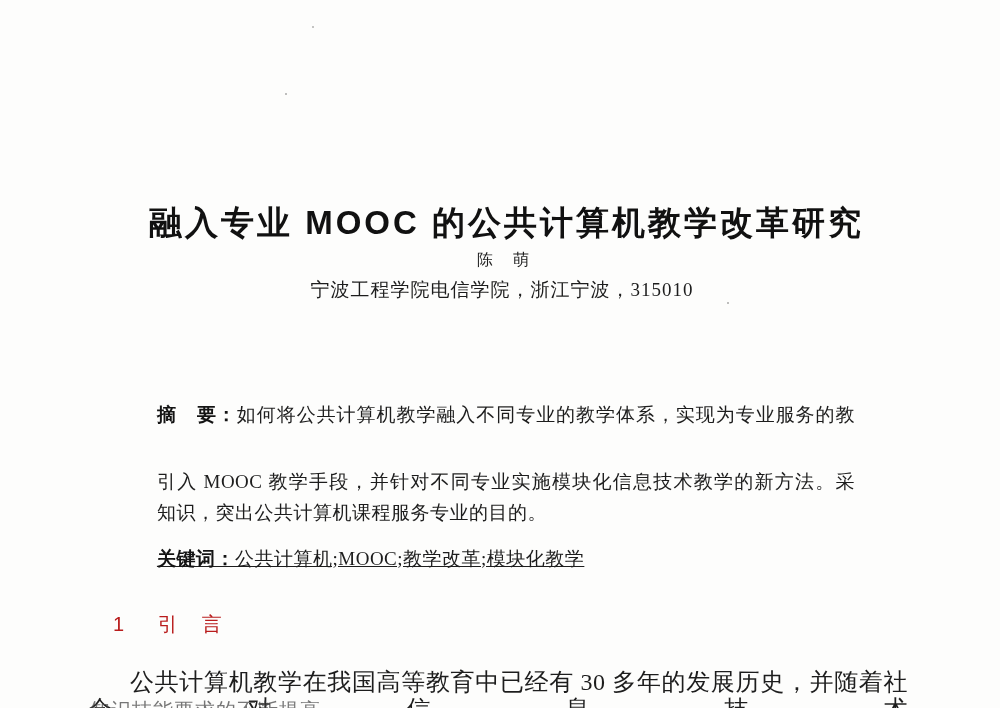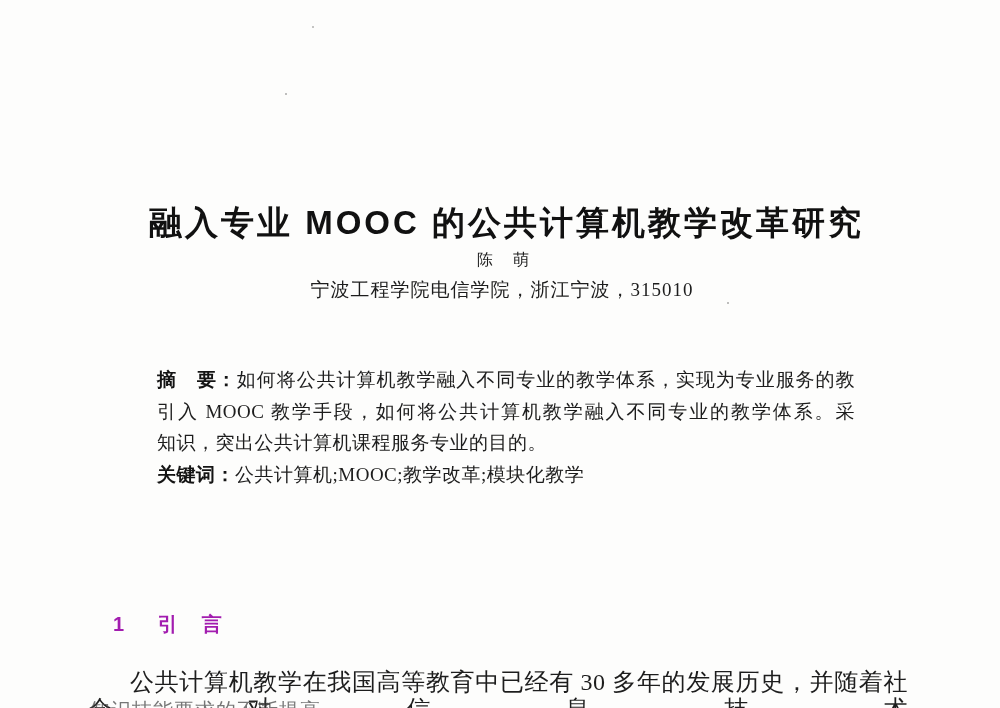--- a/index.html
+++ b/index.html
@@ -67,37 +67,38 @@
     line-height: 31.5px;
     letter-spacing: 0.5px;
   }
   .abs-line {
     white-space: nowrap;
   }
   .abs-line.jfull {
     white-space: normal;
     text-align: justify;
     text-align-last: justify;
+    margin-top: 35px;
   }
   .abs-label, .kw-label {
     font-family: "Liberation Sans", sans-serif;
     font-weight: bold;
     color: #141414;
   }
-  .kw-line { margin-top: 0px; }
+  .kw-line { margin-top: 14px; text-decoration: underline; }
   
   .section-heading {
     position: absolute;
     top: 611px;
     left: 113px;
     font-family: "Liberation Sans", sans-serif;
-    font-weight: bold;
+    font-weight: normal;
     font-size: 20px;
     line-height: 27px;
-    color: #a21caf;
+    color: #b91c1c;
     white-space: nowrap;
   }
   .section-number { display: inline-block; }
   .section-title  { display: inline-block; margin-left: 28px; letter-spacing: 2px; }
   
   .body-par {
     position: absolute;
     top: 669px;
     left: 88px;
     width: 820px;
@@ -145,21 +146,21 @@
   <h1 class="title">融入专业 MOOC 的公共计算机教学改革研究</h1>
 
   <div class="author">陈　萌</div>
 
   <div class="affiliation">宁波工程学院电信学院，浙江宁波，315010</div>
 
   <div class="abstract">
     <div class="abs-line jfull">
       <span class="abs-label">摘　要：</span><span>如何将公共计算机教学融入不同专业的教学体系，实现为专业服务的教</span>
     </div>
-    <div class="abs-line jfull">引入 MOOC 教学手段，如何将公共计算机教学融入不同专业的教学体系。采</div>
+    <div class="abs-line jfull">引入 MOOC 教学手段，并针对不同专业实施模块化信息技术教学的新方法。采</div>
     <div class="abs-line">知识，突出公共计算机课程服务专业的目的。</div>
     <div class="abs-line kw-line">
       <span class="kw-label">关键词：</span><span>公共计算机;MOOC;教学改革;模块化教学</span>
     </div>
   </div>
 
   <div class="section-heading">
     <span class="section-number">1</span>
     <span class="section-title">引　言</span>
   </div>

